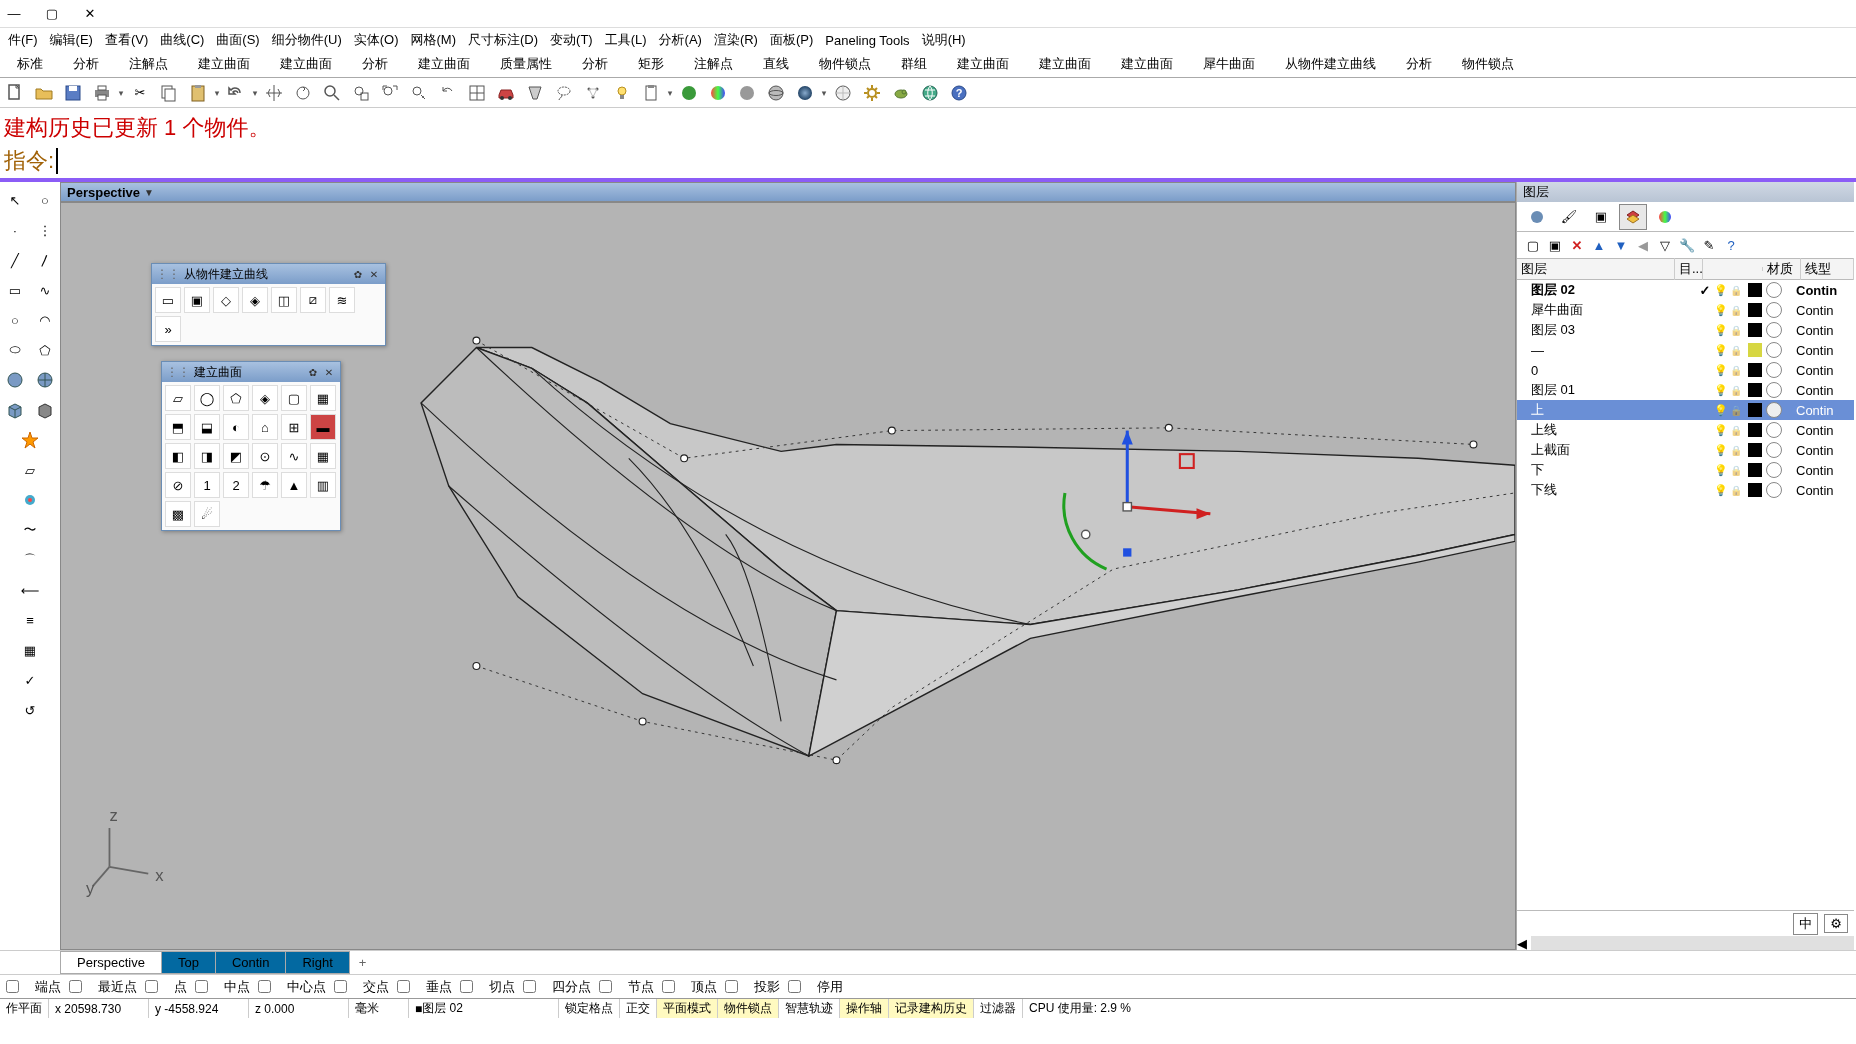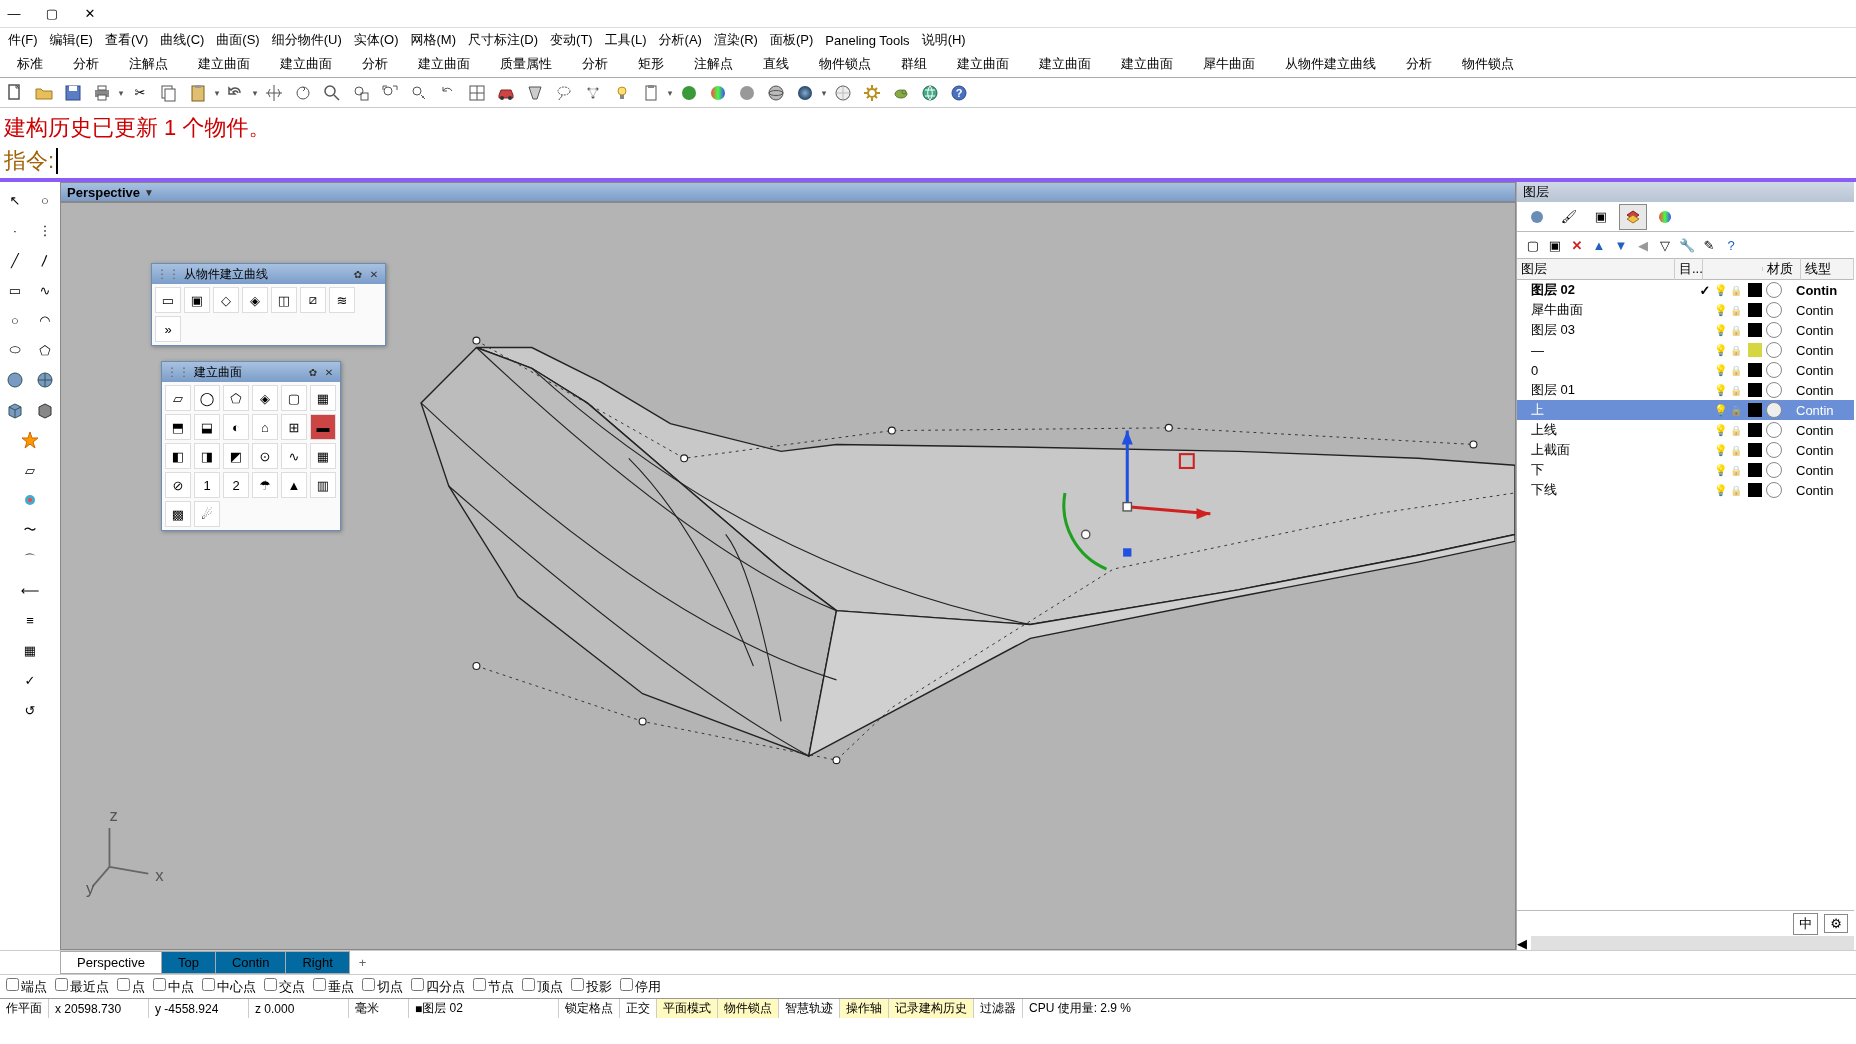--- a/index.html
+++ b/index.html
@@ -33,21 +33,21 @@
 .float-title .grip { margin-right: 4px; color: #666; }
 .float-title .spacer { flex: 1; }
 .float-title .pbtn { width: 14px; height: 14px; display:flex; align-items:center; justify-content:center; font-size:10px; color:#333; margin-left:2px; }
 .float-icons { display: flex; flex-wrap: wrap; padding: 3px; gap: 3px; background:#fafafa; }
 .float-icon { width: 26px; height: 26px; border:1px solid #ddd; display:flex; align-items:center; justify-content:center; background:#fff; }
 .viewtabs { height: 24px; display:flex; align-items:center; border-top:1px solid #ccc; padding-left:60px; gap:0; }
 .viewtab { padding:3px 16px; font-size:13px; border:1px solid #aaa; background:#0369a1; margin-right:-1px; }
 .viewtab.active { background:#fff; }
 .viewtab-add { padding:3px 10px; color:#666; }
 .osnapbar { height: 24px; display:flex; align-items:center; border-top:1px solid #ccc; padding-left:2px; gap:0; font-size:13px; }
-.osnap-item { display:flex; gap:2px; padding:0 4px; }
+.osnap-item { display:flex; align-items:center; gap:16px; padding:0 4px; }
 .osnap-item input { width:13px; height:13px; }
 .statusbar { height: 20px; display:flex; align-items:center; border-top:1px solid #999; font-size:12px; }
 .sb-item { padding:0 6px; border-right:1px solid #ccc; height:100%; display:flex; align-items:center; }
 .sb-item.active { background:#fffac0; }
 .rpanel { width: 340px; border-left:1px solid #aaa; display:flex; flex-direction:column; padding-right:2px; }
 .rpanel-title { height:20px; background: linear-gradient(#d0d8e4, #b8c4d4); display:flex; align-items:center; padding:0 6px; font-size:13px; }
 .rpanel-tabs { height:30px; display:flex; align-items:center; gap:4px; padding:2px 6px; border-bottom:1px solid #bbb; }
 .rpanel-tab { width:28px; height:26px; display:flex; align-items:center; justify-content:center; border:1px solid transparent; }
 .rpanel-tab.active { border:1px solid #888; background:#e8e8e8; }
 .rpanel-toolbar { height:26px; display:flex; align-items:center; gap:2px; padding:2px 6px; }

